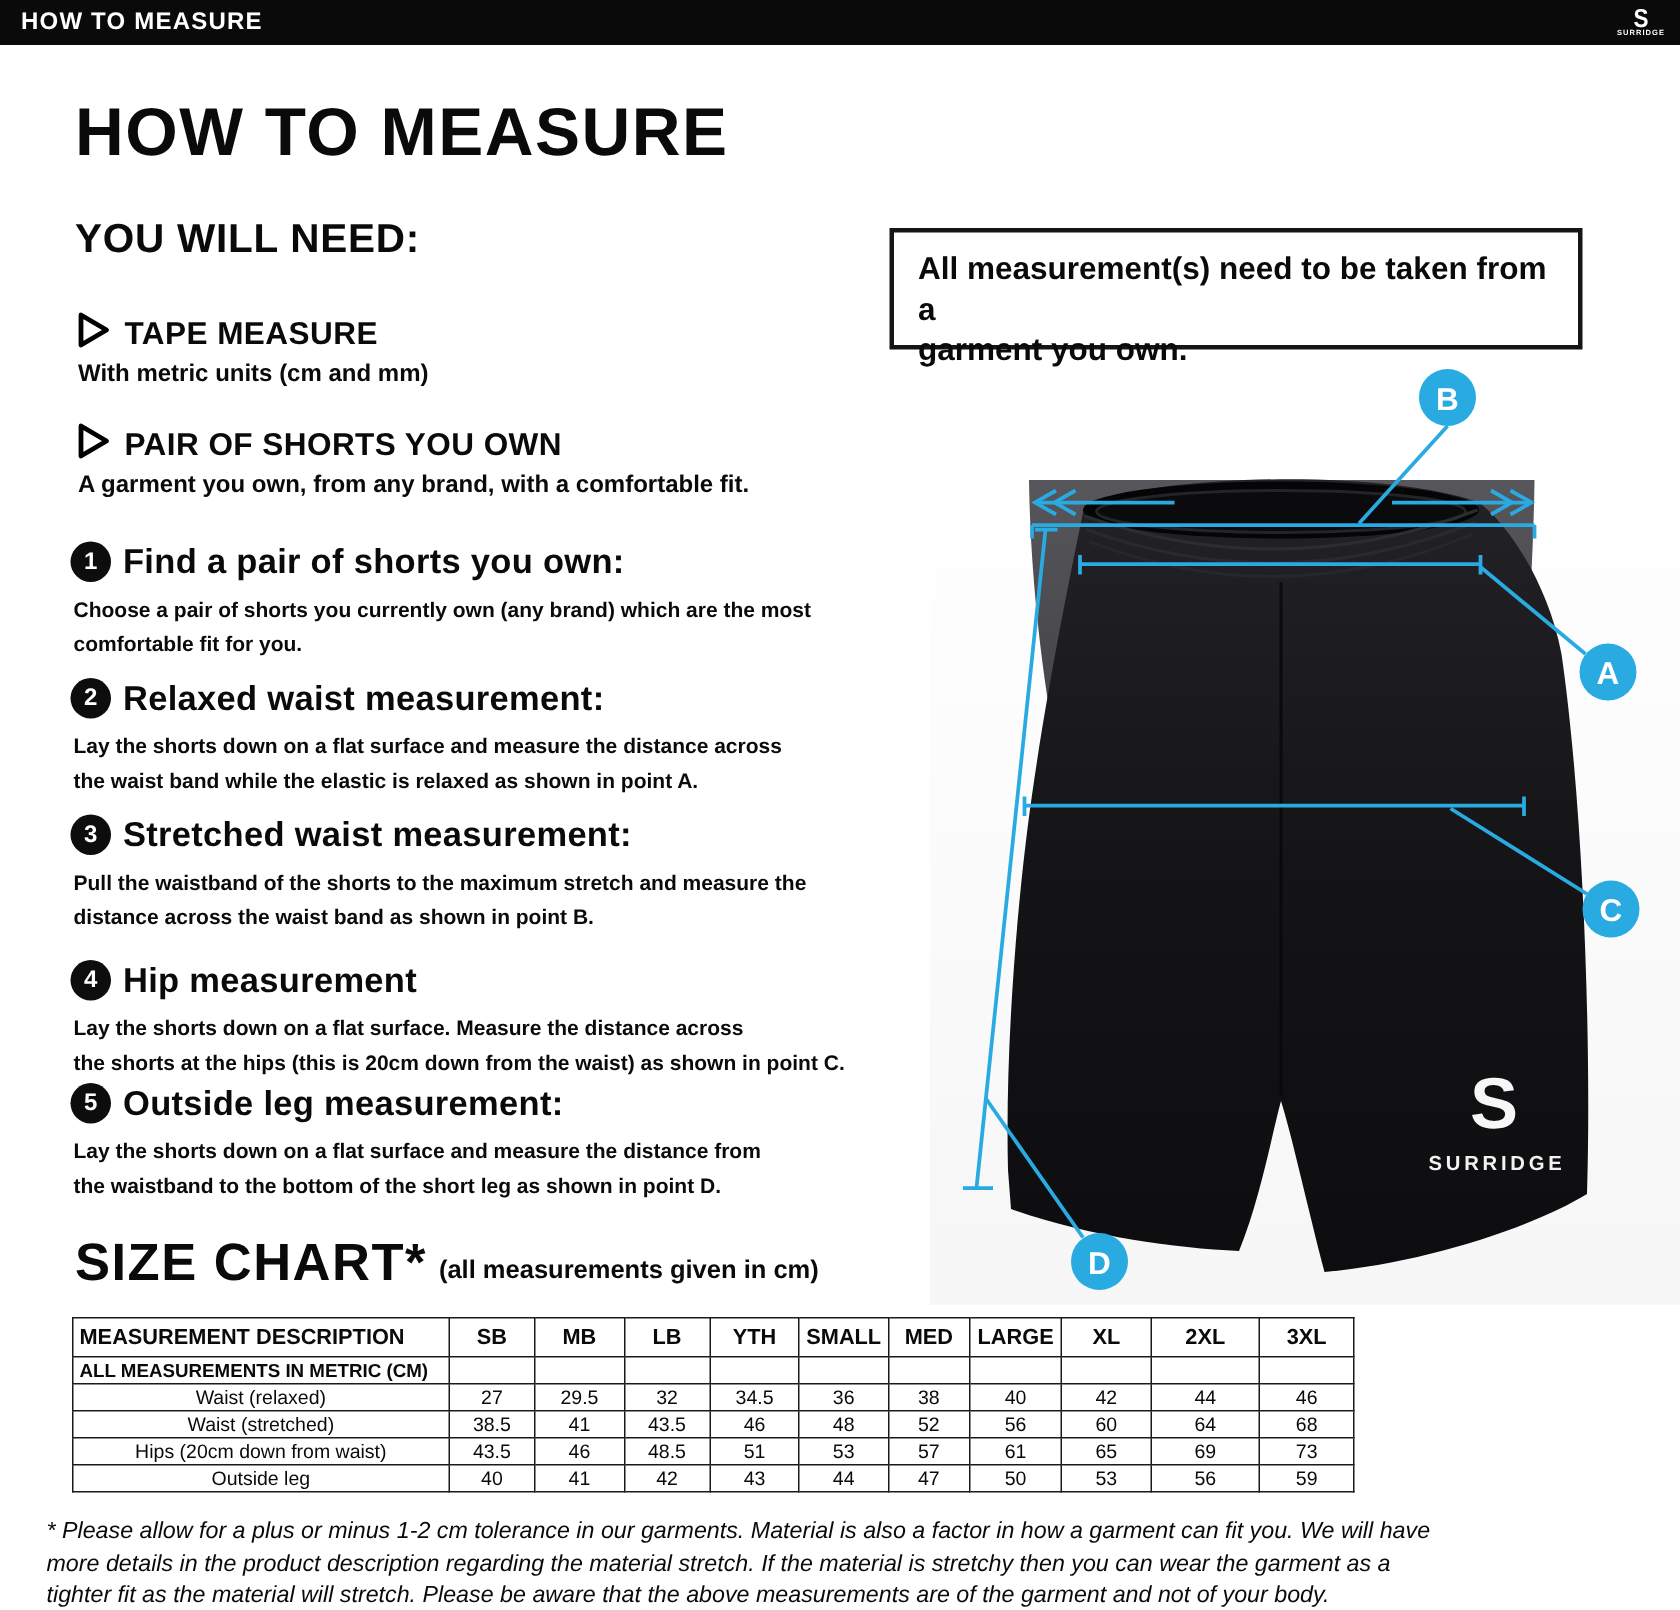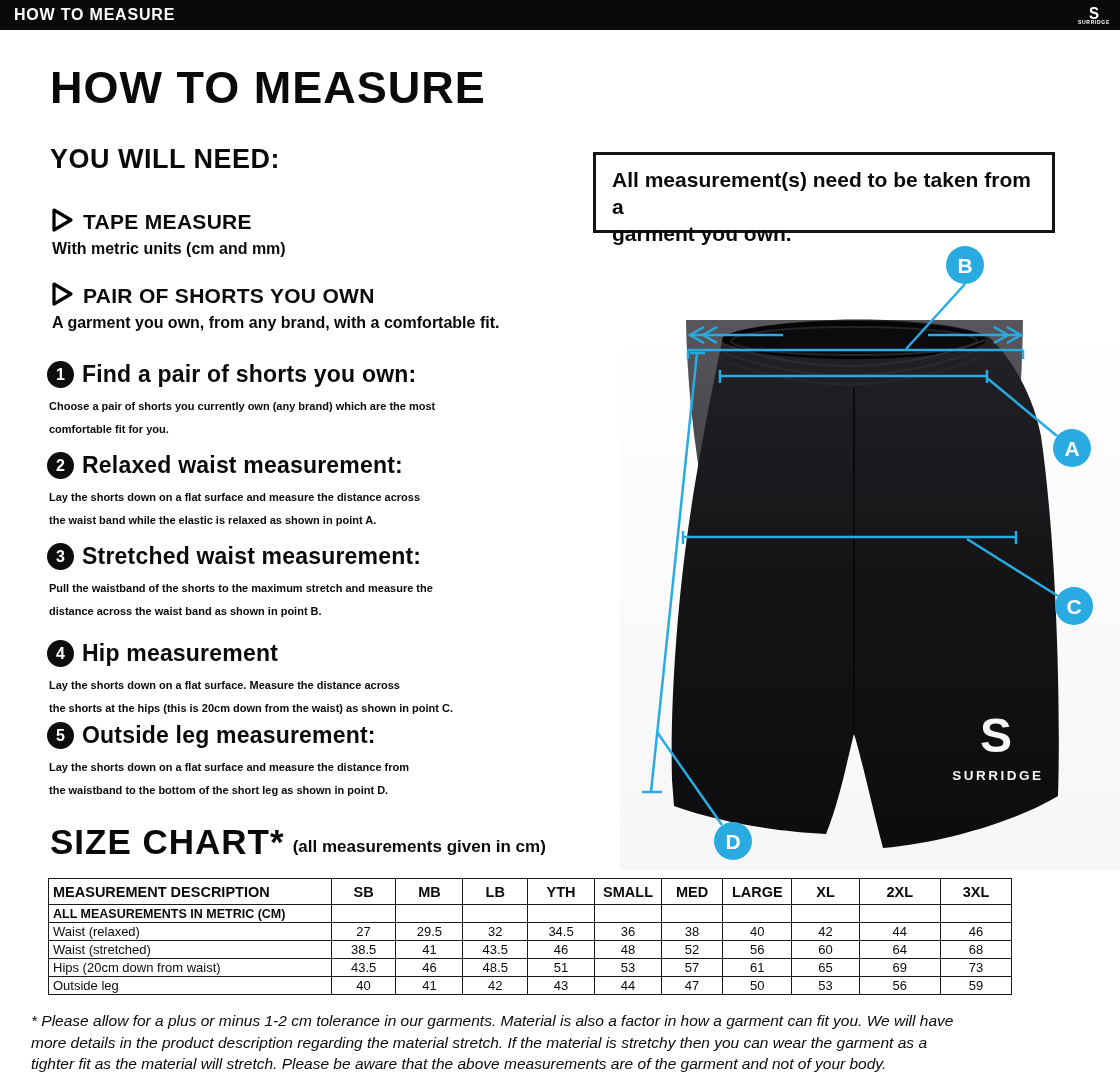--- a/index.html
+++ b/index.html
@@ -21,32 +21,32 @@
   .tool-title{font-size:21px;font-weight:900;letter-spacing:.3px;}
   .tool-desc{font-size:16px;font-weight:700;margin-top:3px;margin-left:2px;}
 
   .note-box{position:absolute;left:593px;top:152px;width:424px;height:53px;border:3px solid #151515;padding:11px 16px;}
   .note-line{font-size:21px;font-weight:800;line-height:27px;}
 
   .step{position:absolute;left:47px;width:600px;}
   .step-head{display:flex;align-items:center;gap:8px;}
   .step-num{width:27px;height:27px;border-radius:50%;background:#0d0d0d;color:#fff;font-size:16px;font-weight:800;display:flex;align-items:center;justify-content:center;flex:0 0 27px;}
   .step-title{font-size:23px;font-weight:900;letter-spacing:.2px;text-align:right;}
-  .step-body{margin-top:7px;margin-left:2px;font-size:11px;font-weight:700;line-height:22.5px;white-space:nowrap;}
+  .step-body{margin-top:7px;margin-left:2px;font-size:14px;font-weight:700;line-height:22.5px;white-space:nowrap;}
 
   .size-chart-head{position:absolute;left:50px;top:822px;display:flex;align-items:flex-end;}
   .size-chart-title{font-size:35px;font-weight:900;letter-spacing:1px;}
   .size-chart-sub{font-size:17px;font-weight:800;margin-left:8px;padding-bottom:5px;}
 
-  table.size-table{position:absolute;left:48px;top:878px;width:964px;border-collapse:collapse;table-layout:fixed;}
+  table.size-table{position:absolute;left:48px;top:878px;width:855px;border-collapse:collapse;table-layout:fixed;}
   table.size-table th,table.size-table td{border:1.5px solid #1a1a1a;padding:0 4px;vertical-align:middle;}
   table.size-table th{font-size:14.5px;font-weight:800;height:25px;text-align:center;}
   table.size-table th.desc{text-align:left;}
   table.size-table td{font-size:13px;height:17px;text-align:center;}
-  table.size-table td.lbl{text-align:left;}
+  table.size-table td.lbl{text-align:center;}
   table.size-table td.metric{font-weight:800;font-size:12.5px;text-align:left;}
 
   .footnote{position:absolute;left:31px;top:1010px;font-size:15.5px;font-weight:400;font-style:italic;line-height:21.5px;white-space:nowrap;}
 
   .shorts-wrap{position:absolute;left:620px;top:240px;width:500px;height:640px;}
   svg text{font-family:"Liberation Sans","DejaVu Sans",sans-serif;}
 </style>
 </head>
 <body>
 

